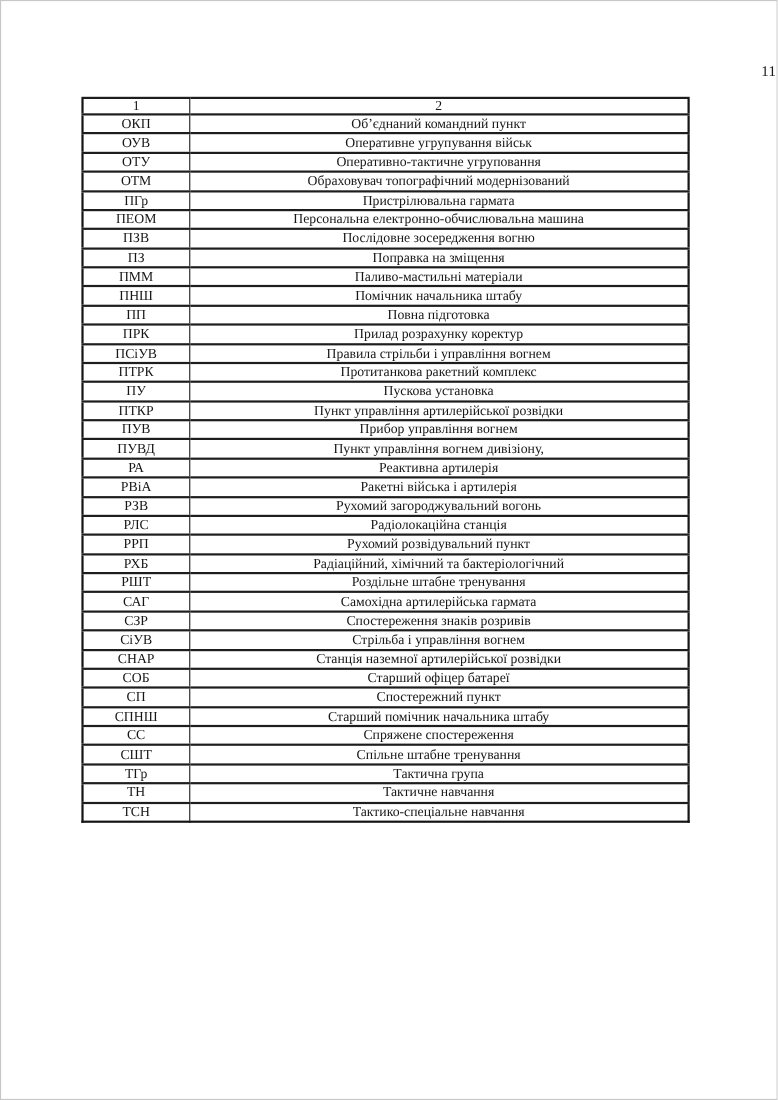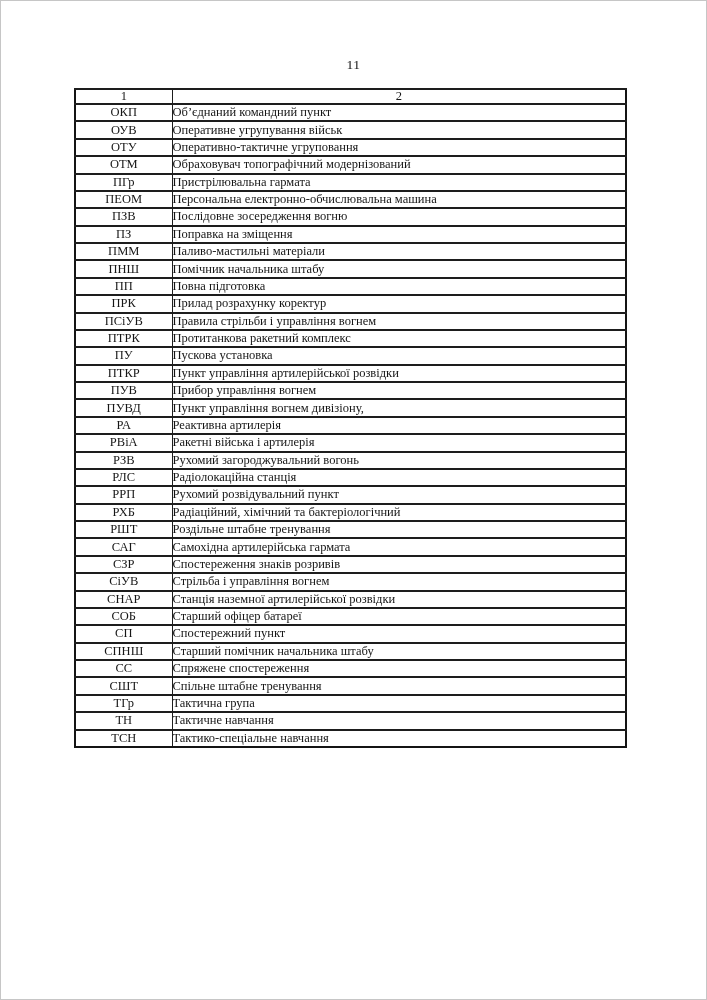--- a/index.html
+++ b/index.html
@@ -16,21 +16,21 @@
     border: 1px solid #c6c6c6;
     font-family: "Liberation Serif", "DejaVu Serif", serif;
     color: #161616;
     overflow: hidden;
   }
   .page-number {
     position: absolute;
     top: 56px;
     left: 0;
     width: 100%;
-    text-align: center;
+    text-align: right;
     font-size: 13.5px;
     letter-spacing: 0.5px;
   }
   table.doc-table {
     position: absolute;
     left: 73px;
     top: 87px;
     width: 551px;
     height: 660px;
     border-collapse: collapse;
@@ -46,21 +46,21 @@
     border-bottom-width: 1px;
     font-size: 12.5px;
     font-weight: normal;
     line-height: 13px;
     padding: 0;
     white-space: nowrap;
     overflow: hidden;
   }
   table.doc-table th { text-align: center; }
   td.col-abbr { text-align: center; margin-left: 32px; }
-  td.col-def  { text-align: left; padding-left: 4px; }
+  td.col-def  { text-align: center; padding-left: 4px; }
 </style>
 </head>
 <body>
 
 <div class="page">
 
   <div class="page-number">11</div>
 
   <table class="doc-table">
     <colgroup>

